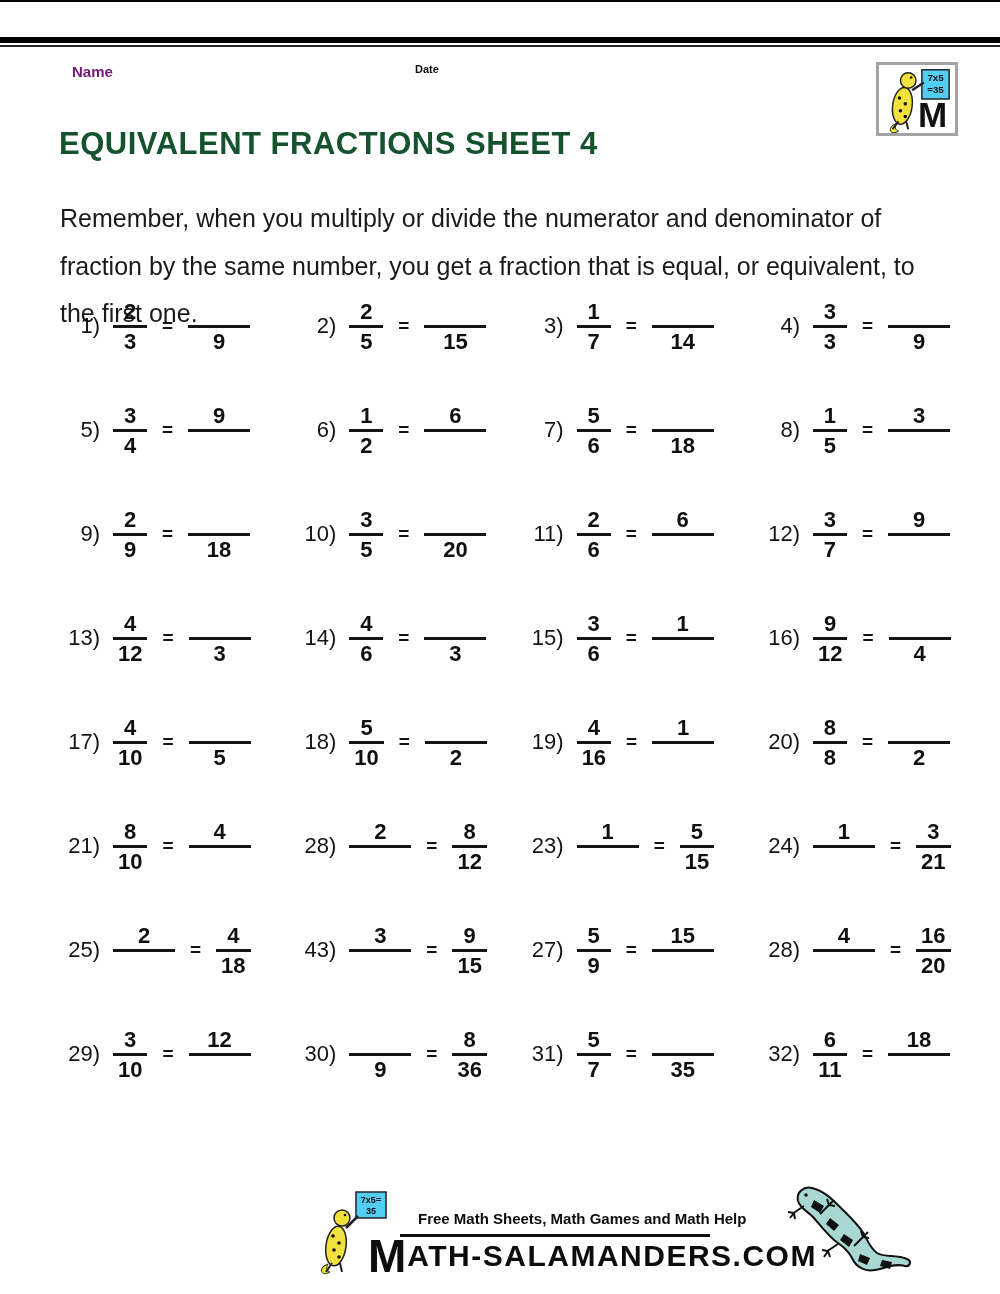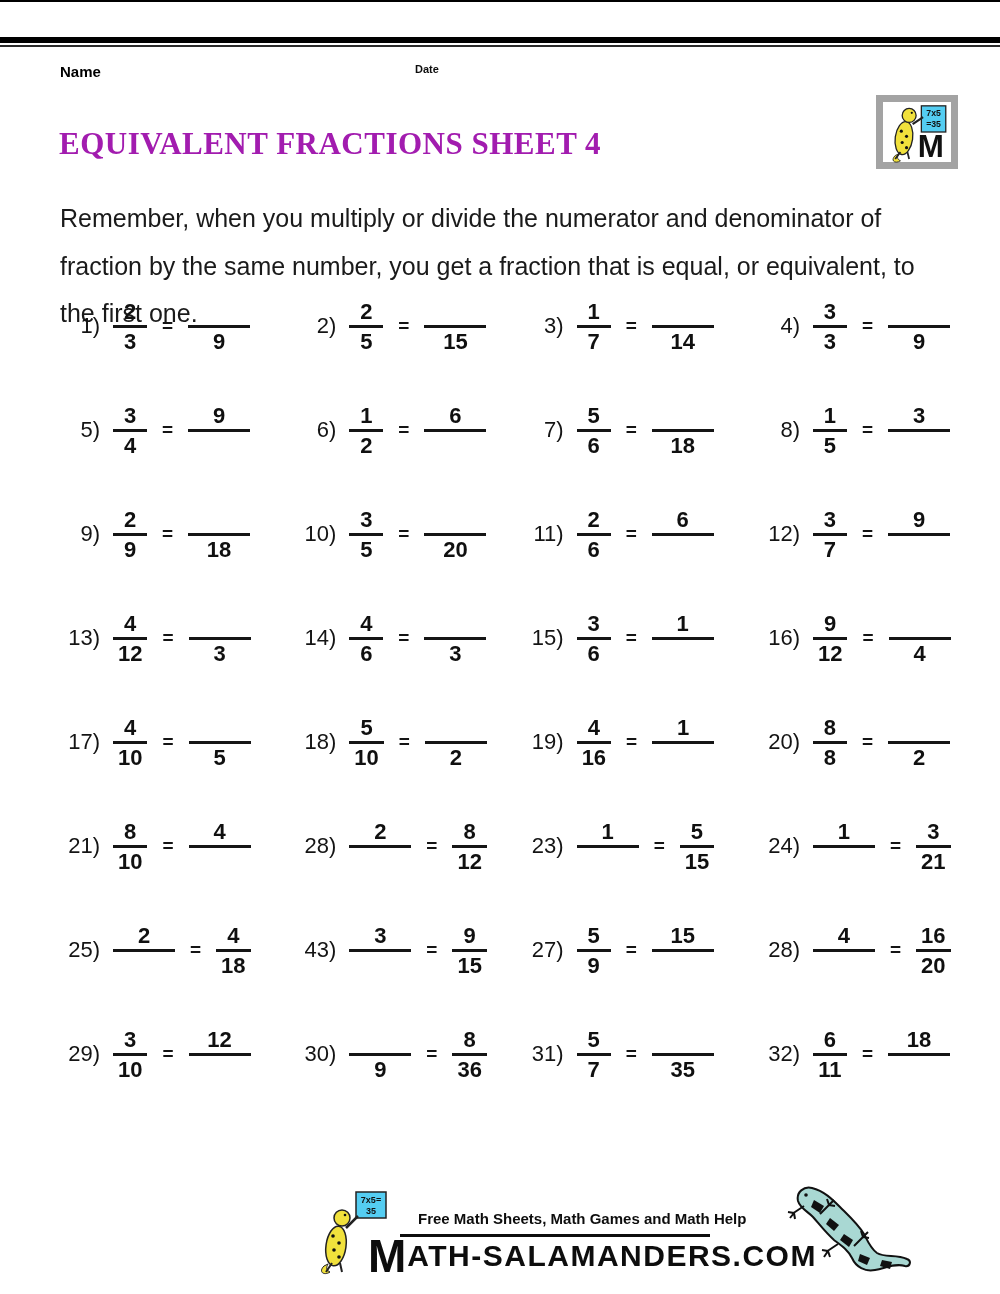--- a/index.html
+++ b/index.html
@@ -10,34 +10,34 @@
     font-family:"Liberation Sans", sans-serif;
     color:#111;
     position:relative;
     border-top:2px solid #000;
     overflow:hidden;
   }
   .topbar { position:absolute; top:35px; left:0; width:1000px; }
   .topbar .thick { height:6px; background:#000; }
   .topbar .thin  { height:2px; background:#2a2a2a; margin-top:2px; }
 
-  .name-label { position:absolute; top:61px; left:60px;  font-size:15px; font-weight:bold; color:#000000; }
+  .name-label { position:absolute; top:61px; left:72px;  font-size:15px; font-weight:bold; color:#701a75; }
   .date-label { position:absolute; top:61px; left:415px; font-size:11px; font-weight:bold; color:#0d0d0d; }
 
   .logo-box {
     position:absolute; top:60px; left:876px; width:82px; height:74px;
-    border:7px solid #a3a3a3; background:#fff;
-    display:flex; align-items:center; justify-content:center;margin-top:33px;
+    border:3px solid #a3a3a3; background:#fff;
+    display:flex; align-items:center; justify-content:center;
   }
 
   .page-title {
     position:absolute; top:103px; left:59px;
-    font-family:Liberation Serif, serif;
+    font-family:Liberation Sans, sans-serif;
     font-size:31px; font-weight:600; letter-spacing:0.5px;
-    color:#a21caf;
+    color:#14532d;
   }
 
   .instructions {
     position:absolute; top:168px; left:60px; width:885px;
     font-size:25px; line-height:1.9; color:#1a1a1a;
   }
 
   .problems-grid {
     position:absolute; top:292px; left:56px; width:900px;
     display:grid;

